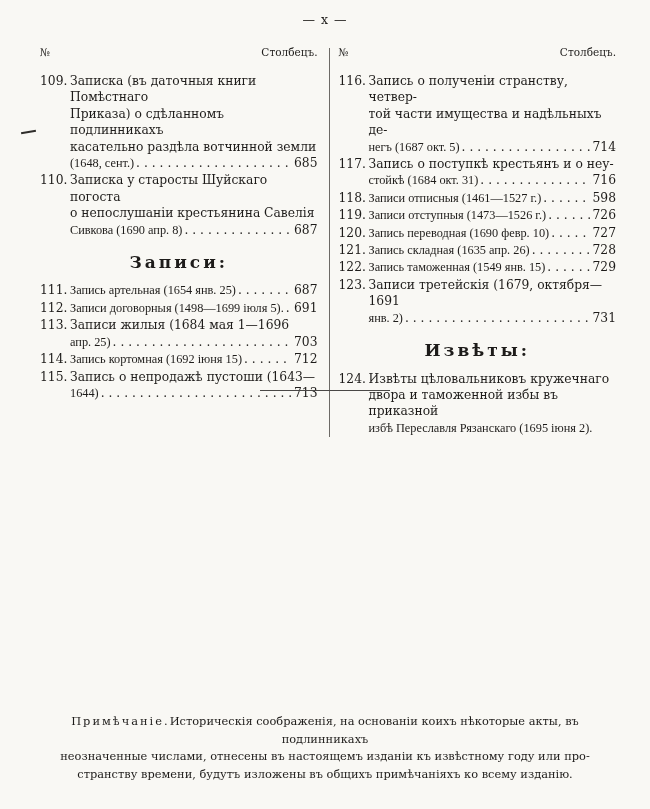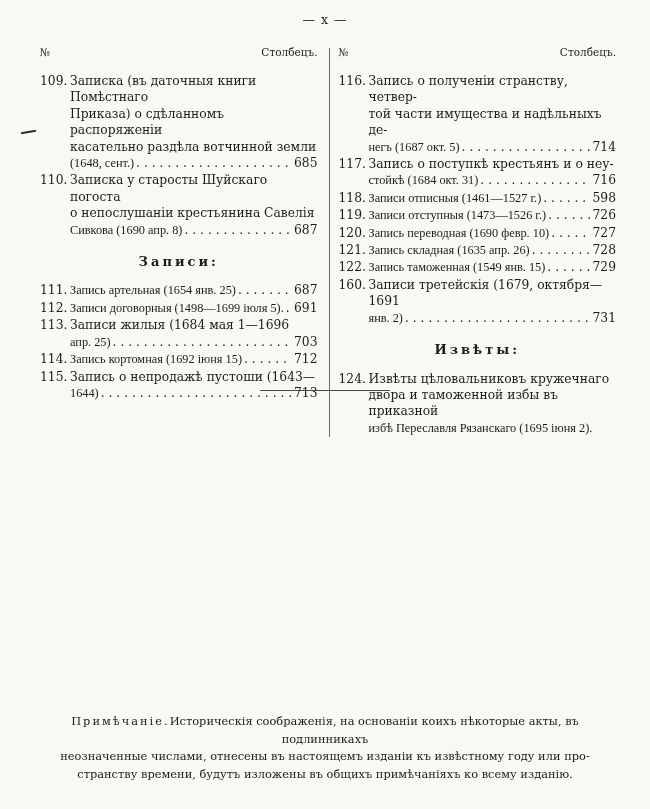--- a/index.html
+++ b/index.html
@@ -69,21 +69,21 @@
     color: #2a2826;
   }
   .leader::after {
     content: ". . . . . . . . . . . . . . . . . . . . . . . . . . . . . . . .";
   }
   .pref { flex: 0 0 auto; min-width: 22px; text-align: right; }
 
   .section-heading {
     text-align: center;
     font-weight: bold;
-    font-size: 13px;
+    font-size: 17px;
     letter-spacing: 3px;
     margin: 16px 0 12px;
   }
 
   .mid-rule {
     position: absolute;
     top: 390px; left: 50%;
     transform: translateX(-50%);
     width: 130px;
     border-top: 1px solid #4a4846;
@@ -111,21 +111,21 @@
 
     <div class="col">
       <div class="col-head">
         <span>№</span>
         <span>Столбецъ.</span>
       </div>
       <div class="col-body">
           <div class="entry">
             <span class="num">109.</span>
             <div class="line">Записка (въ даточныя книги Помѣстнаго</div>
-            <div class="line">Приказа) о сдѣланномъ распоряженіи</div>
+            <div class="line">Приказа) о сдѣланномъ подлинникахъ</div>
             <div class="line">касательно раздѣла вотчинной земли</div>
             <div class="line last">
               <span class="ltext">(1648, сент.)</span>
               <span class="leader"></span>
               <span class="pref">685</span>
             </div>
           </div>
           <div class="entry">
             <span class="num">110.</span>
             <div class="line">Записка у старосты Шуйскаго погоста</div>
@@ -243,21 +243,21 @@
           </div>
           <div class="entry">
             <span class="num">122.</span>
             <div class="line last">
               <span class="ltext">Запись таможенная (1549 янв. 15)</span>
               <span class="leader"></span>
               <span class="pref">729</span>
             </div>
           </div>
           <div class="entry">
-            <span class="num">160.</span>
+            <span class="num">123.</span>
             <div class="line">Записи третейскія (1679, октября—1691</div>
             <div class="line last">
               <span class="ltext">янв. 2)</span>
               <span class="leader"></span>
               <span class="pref">731</span>
             </div>
           </div>
           <div class="section-heading">Извѣты:</div>
           <div class="entry">
             <span class="num">124.</span>

